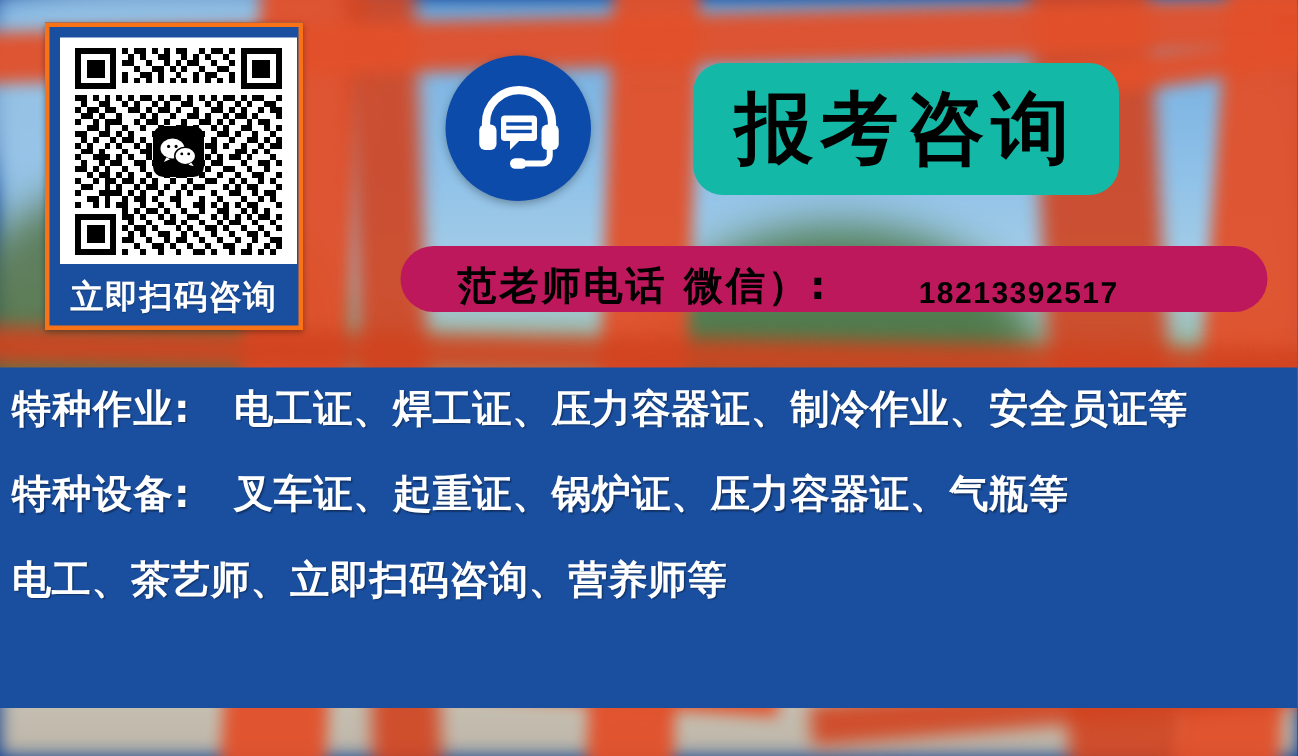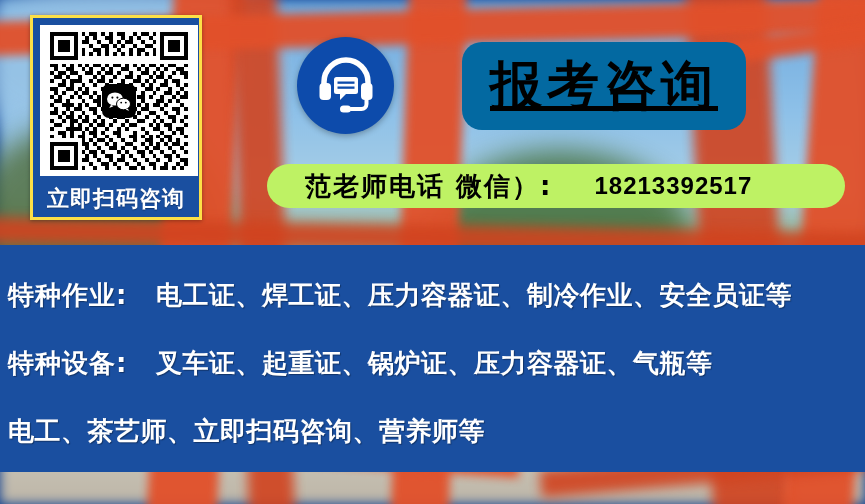--- a/index.html
+++ b/index.html
@@ -20,21 +20,21 @@
   }
   
   .beam{position:absolute;background:#e2502a;filter:blur(5px);opacity:.95;}
   .beam2{position:absolute;background:#d1431f;filter:blur(6px);opacity:.9;}
   .greenpatch{position:absolute;background:#4d6b3a;filter:blur(14px);opacity:.8;border-radius:50%;}
   .skypatch{position:absolute;background:#9cc6e6;filter:blur(16px);opacity:.75;border-radius:50%;}
 
   
   .qr-card{
     position:absolute;left:30px;top:15px;width:172px;height:205px;
-    background:#1a4fa0;border:3px solid #fde047;box-sizing:border-box;
+    background:#1a4fa0;border:3px solid #f97316;box-sizing:border-box;
     padding:7px 7px 0 7px;box-shadow:0 1px 4px rgba(0,0,0,.35);
   }
   .qr-white{
     width:158px;height:151px;background:#ffffff;position:relative;
     display:flex;align-items:center;justify-content:center;
   }
   .qr-img{width:148px;height:146px;position:relative;}
   .qr-logo{
     position:absolute;left:50%;top:50%;transform:translate(-50%,-50%);
     width:34px;height:34px;background:#000;border-radius:7px;
@@ -49,49 +49,49 @@
   
   .headset{
     position:absolute;left:297px;top:37px;width:97px;height:97px;border-radius:50%;
     background:#0d4bab;display:flex;align-items:center;justify-content:center;
     box-shadow:0 2px 6px rgba(0,0,0,.3);
   }
 
   
   .cyan-banner{
     position:absolute;left:462px;top:42px;width:284px;height:88px;
-    background:#0369a1;border-radius:20px;
-    display:flex;align-items:center;justify-content:center;text-decoration:underline;
+    background:#14b8a6;border-radius:20px;
+    display:flex;align-items:center;justify-content:center;
   }
   .cyan-banner span{
     font-size:52px;font-weight:bold;color:#000;letter-spacing:5px;
     font-family:"DejaVu Sans","Liberation Sans",sans-serif;
   }
 
   
   .phone-pill{
     position:absolute;left:267px;top:164px;width:578px;height:44px;
-    background:#bef264;border-radius:22px;
-    display:flex;align-items:center;
+    background:#be185d;border-radius:22px;
+    display:flex;align-items:flex-end;
   }
   .phone-label{
     font-size:26px;font-weight:bold;color:#000;margin-left:38px;letter-spacing:2px;
   }
   .phone-number{
-    font-size:24px;font-weight:bold;color:#000;margin-left:42px;letter-spacing:1px;
+    font-size:20px;font-weight:bold;color:#000;margin-left:60px;letter-spacing:1px;
     font-family:"Liberation Sans",sans-serif;
   }
 
   
   .info-band{
     position:absolute;left:0;top:245px;width:865px;height:227px;
     background:#1a4fa0;
   }
   .info-row{
-    display:flex;align-items:flex-end;height:47px;margin-top:21px;padding-left:8px;
+    display:flex;align-items:flex-start;height:47px;margin-top:10px;padding-left:8px;
     white-space:nowrap;
   }
   .info-label{
     color:#ffffff;font-size:26px;font-weight:bold;letter-spacing:1px;
     width:148px;flex:none;
     text-shadow:1px 1px 1px rgba(0,0,0,.35);
   }
   .info-value{
     color:#ffffff;font-size:26px;font-weight:bold;letter-spacing:.5px;
     text-shadow:1px 1px 1px rgba(0,0,0,.35);

